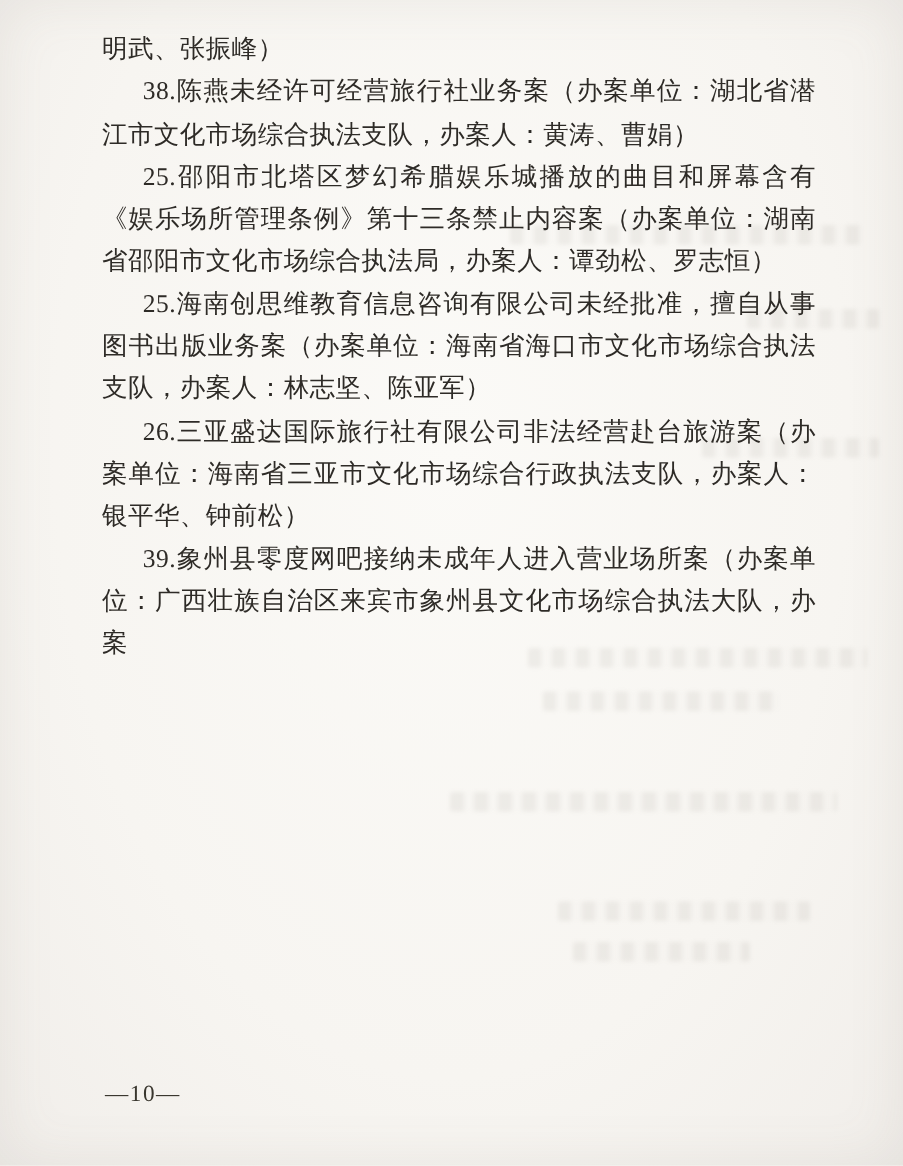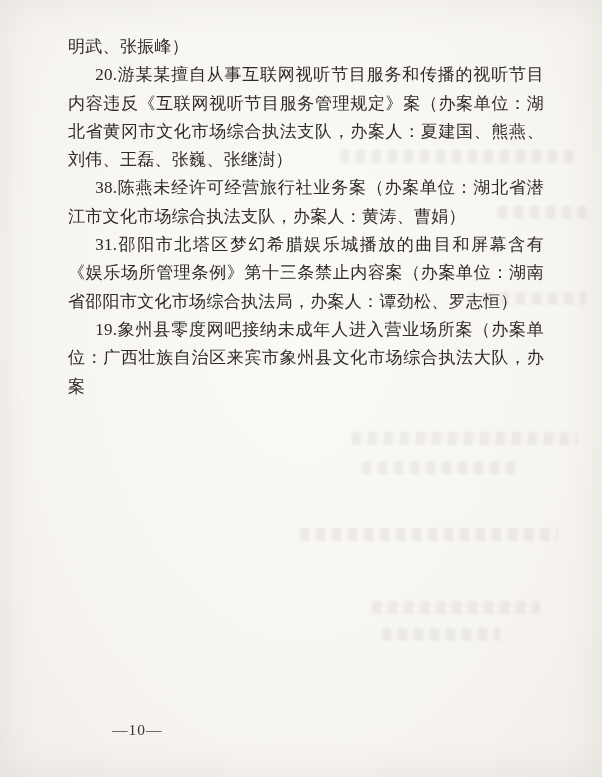--- a/index.html
+++ b/index.html
@@ -18,21 +18,21 @@
   
   .page-vignette {
     position: absolute;
     inset: 0;
     pointer-events: none;
     box-shadow: inset 0 0 38px rgba(120,112,100,0.10);
   }
   .text-column {
     position: absolute;
     left: 68px;
-    top: 33px;
+    top: 19px;
     width: 476px;
     color: #2e2b27;
   }
   .para {
     margin: 0;
     font-size: 17px;
     line-height: 28.3px;
     text-align: justify;
     text-justify: inter-character;
     letter-spacing: 0.3px;
@@ -41,21 +41,20 @@
   .para.indent {
     text-indent: 1.6em;
   }
   .page-number {
     position: absolute;
     left: 70px;
     top: 721px;
     font-size: 15.5px;
     color: #3a372f;
     letter-spacing: 1px;
-    margin-left: 42px;
   }
   
   .artifact {
     position: absolute;
     height: 13px;
     border-radius: 2px;
     opacity: 0.33;
     filter: blur(1.3px);
     background: repeating-linear-gradient(90deg,
       rgba(148,142,132,0.35) 0 9px,
@@ -72,19 +71,20 @@
 <div class="artifact" style="left:498px; top:206px; width:88px;"></div>
 <div class="artifact" style="left:468px; top:292px; width:118px;"></div>
 <div class="artifact" style="left:352px; top:432px; width:226px;"></div>
 <div class="artifact" style="left:362px; top:461px; width:158px;"></div>
 <div class="artifact" style="left:300px; top:528px; width:258px;"></div>
 <div class="artifact" style="left:372px; top:601px; width:168px;"></div>
 <div class="artifact" style="left:382px; top:628px; width:118px;"></div>
 
 <div class="text-column" id="text-column">
     <p class="para">明武、张振峰）</p>
-    <p class="para indent">20.游某某擅自从事互联网视听节目服务和传播的视听节目内容违反《互联网视听节目服务管理规定》案（办案单位：湖北省黄冈市文化市场综合执法支队，办案人：夏建国、熊燕、刘伟、王磊、张巍、张继澍）</p>
     <p class="para indent">38.陈燕未经许可经营旅行社业务案（办案单位：湖北省潜江市文化市场综合执法支队，办案人：黄涛、曹娟）</p>
-    <p class="para indent">31.邵阳市北塔区梦幻希腊娱乐城播放的曲目和屏幕含有《娱乐场所管理条例》第十三条禁止内容案（办案单位：湖南省邵阳市文化市场综合执法局，办案人：谭劲松、罗志恒）</p>
-    <p class="para indent">19.象州县零度网吧接纳未成年人进入营业场所案（办案单位：广西壮族自治区来宾市象州县文化市场综合执法大队，办案</p>
+    <p class="para indent">25.邵阳市北塔区梦幻希腊娱乐城播放的曲目和屏幕含有《娱乐场所管理条例》第十三条禁止内容案（办案单位：湖南省邵阳市文化市场综合执法局，办案人：谭劲松、罗志恒）</p>
+    <p class="para indent">25.海南创思维教育信息咨询有限公司未经批准，擅自从事图书出版业务案（办案单位：海南省海口市文化市场综合执法支队，办案人：林志坚、陈亚军）</p>
+    <p class="para indent">26.三亚盛达国际旅行社有限公司非法经营赴台旅游案（办案单位：海南省三亚市文化市场综合行政执法支队，办案人：银平华、钟前松）</p>
+    <p class="para indent">39.象州县零度网吧接纳未成年人进入营业场所案（办案单位：广西壮族自治区来宾市象州县文化市场综合执法大队，办案</p>
   </div>
 
 <div class="page-number">—10—</div>
 
 </body></html>

